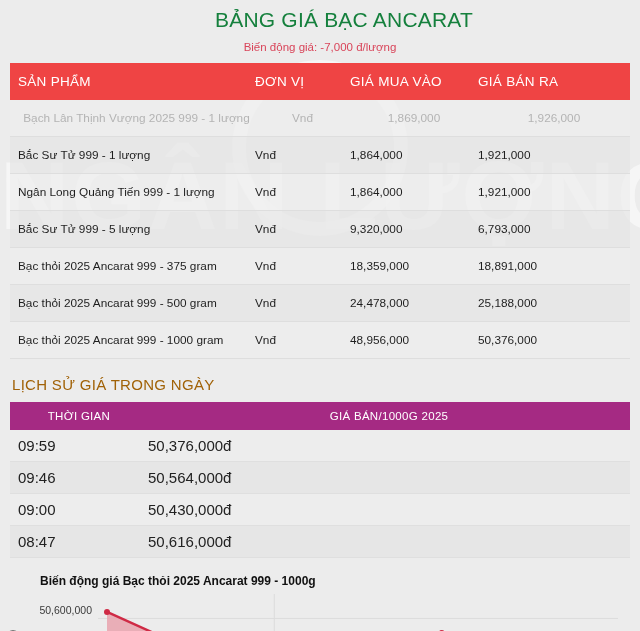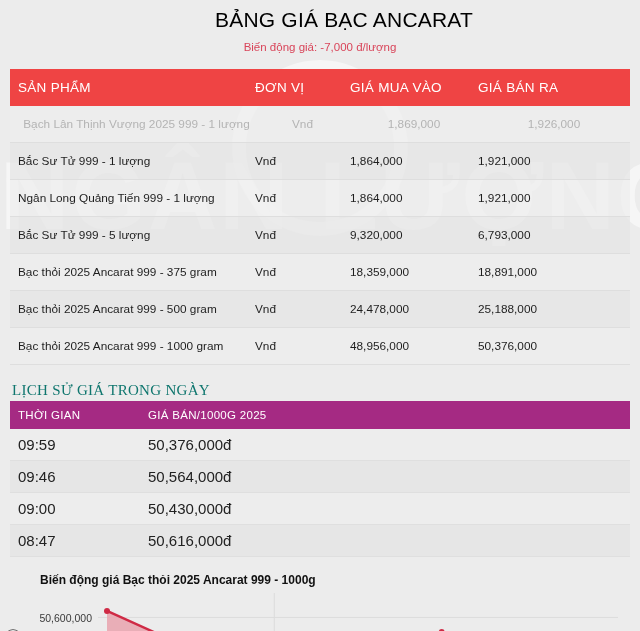--- a/index.html
+++ b/index.html
@@ -47,32 +47,32 @@
     z-index: 0;
     pointer-events: none;
   }
 
   .content { position: relative; z-index: 2; }
 
   
   .title {
     text-align: center;
     font-size: 21px;
-    color: #000000;
+    color: #15803d;
     padding-top: 8px;
     letter-spacing: .2px;
     font-weight: normal;
     padding-left: 48px;
   }
   .subtitle {
     text-align: center;
     font-size: 11.5px;
     color: #d9455a;
     padding-top: 9px;
-    padding-bottom: 16px;
+    padding-bottom: 10px;
   }
 
   
   .table-wrap { margin: 0 10px; }
 
   table.price {
     width: 100%;
     border-collapse: collapse;
     table-layout: fixed;
   }
@@ -104,37 +104,36 @@
   td.buy, td.unit { font-weight: normal; }
 
   .col-prod { width: 245px; }
   .col-unit { width: 95px; }
   .col-buy  { width: 128px; }
   .col-sell { width: 152px; }
 
   
   .section-head {
     font-size: 15px;
-    color: #0f766e;
-    margin: 17px 0 2px 12px;
+    color: #a16207;
+    margin: 17px 0 9px 12px;
     letter-spacing: .3px;
-    font-family: Liberation Serif, serif;
   }
 
   table.hist {
     width: 100%;
     border-collapse: collapse;
     table-layout: fixed;
   }
   table.hist thead th {
     background: #a52a83;
     color: #fff;
     font-size: 11.5px;
     font-weight: normal;
-    text-align: left;
+    text-align: center;
     padding: 8px 0 8px 8px;
     letter-spacing: .3px;
   }
   table.hist tbody td {
     font-size: 15px;
     color: #222;
     padding: 7px 0 7px 8px;
     border-bottom: 1px solid #dfdfdf;
     background: rgba(238,238,238,0.7);
   }
@@ -293,21 +292,21 @@
             </tr>
           </tbody>
       </table>
     </div>
 
     <div class="chart-block">
       <div class="chart-title">Biến động giá Bạc thỏi 2025 Ancarat 999 - 1000g</div>
       <div class="chart-area">
         <div class="y-axis-label">Giá (Vnđ)</div>
         <div class="ytick-col" id="ytick-col">
-            <div class="ytick" style="top: 19px;">50,600,000</div>
+            <div class="ytick" style="top: 10px;">50,600,000</div>
           </div>
         <div class="plot" id="plot">
             <svg width="520" height="146">
               <line x1="0" y1="24.4" x2="520" y2="24.4" stroke="#dcdcdc" stroke-width="1"></line>
               <line x1="0" y1="65.0" x2="520" y2="65.0" stroke="#dcdcdc" stroke-width="1"></line>
               <line x1="0" y1="105.6" x2="520" y2="105.6" stroke="#dcdcdc" stroke-width="1"></line>
               <line x1="176.3" y1="0" x2="176.3" y2="130" stroke="#dcdcdc" stroke-width="1"></line>
               <polygon points="9.0,130 9.0,17.9 176.3,93.4 343.7,39.0 511.0,115.4 511.0,130" fill="#e9a3ae" fill-opacity="0.85"></polygon>
               <polyline points="9.0,17.9 176.3,93.4 343.7,39.0 511.0,115.4" fill="none" stroke="#cf2a45" stroke-width="2.4" stroke-linejoin="round"></polyline>
               <circle cx="9.0" cy="17.9" r="3" fill="#cf2a45"></circle>

